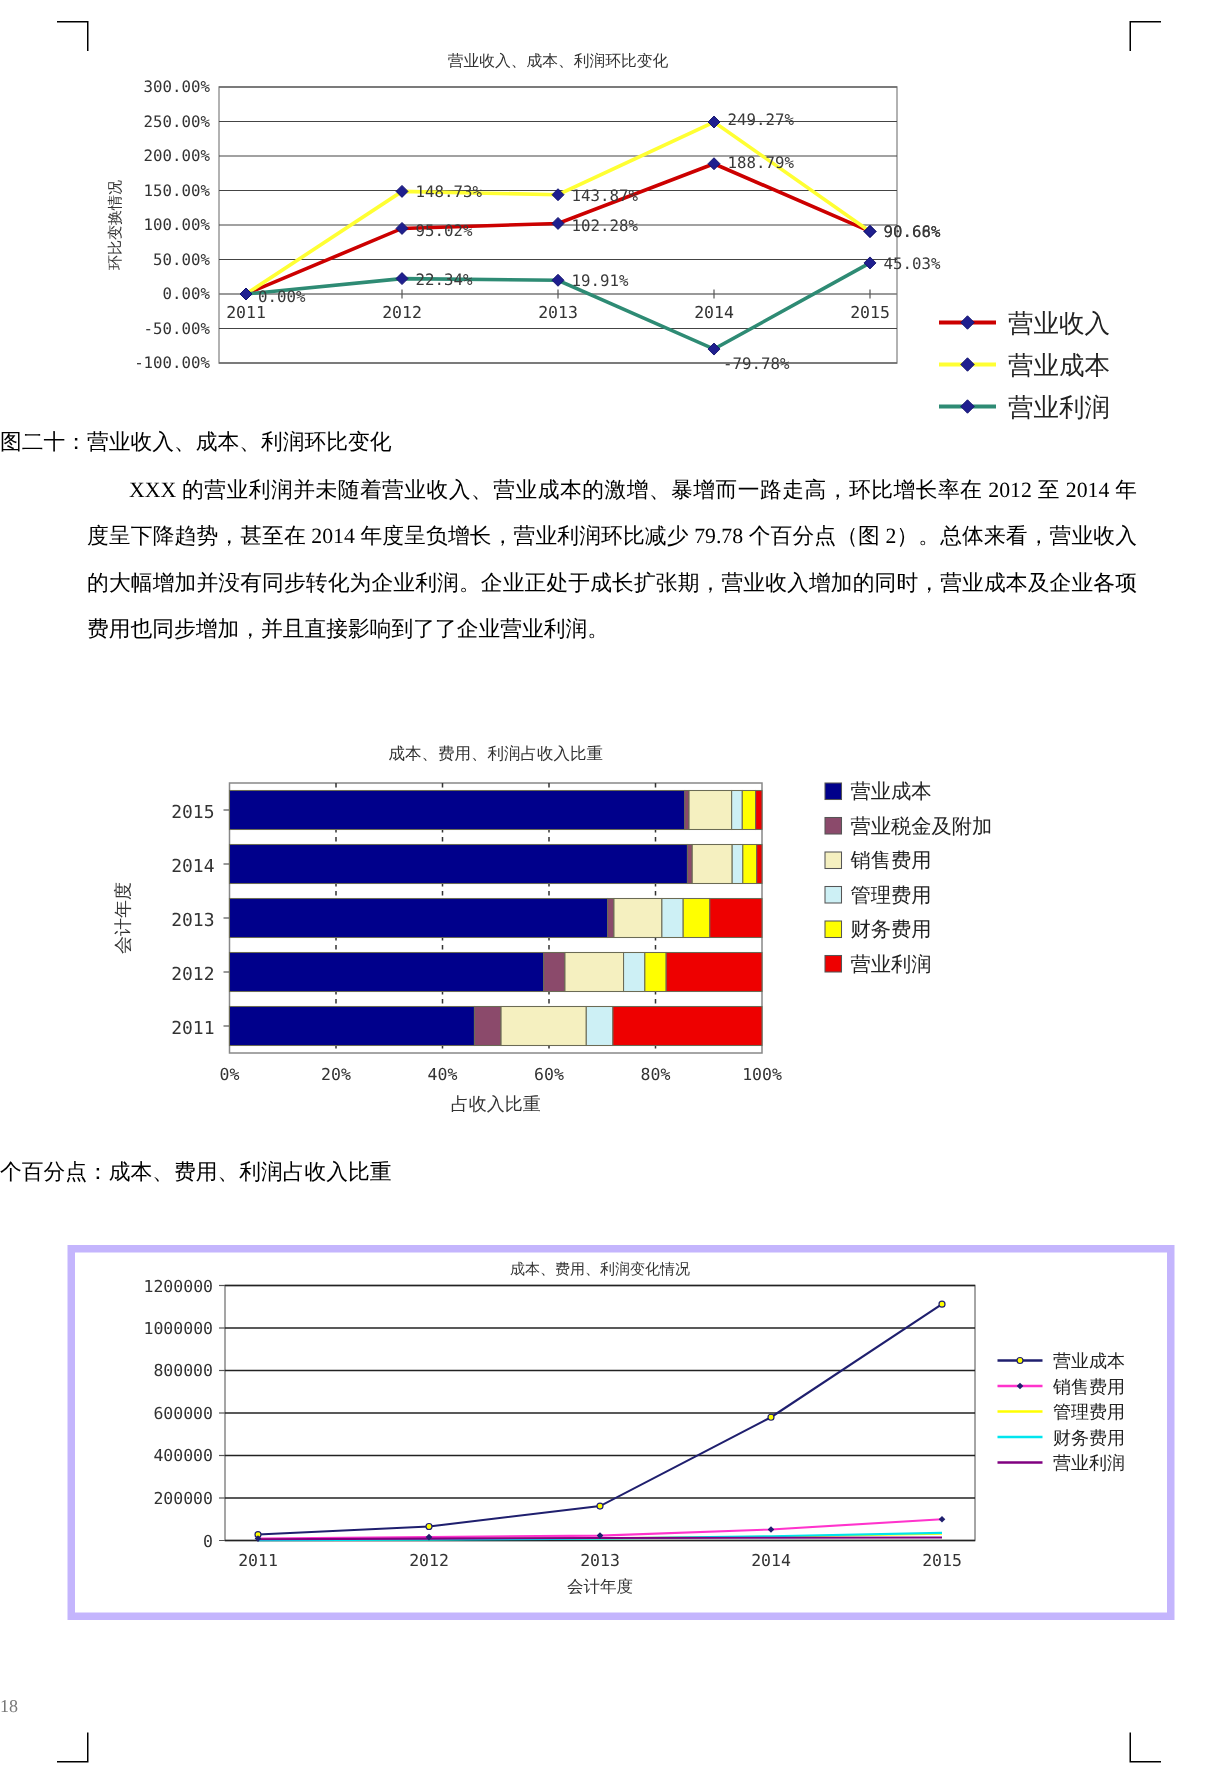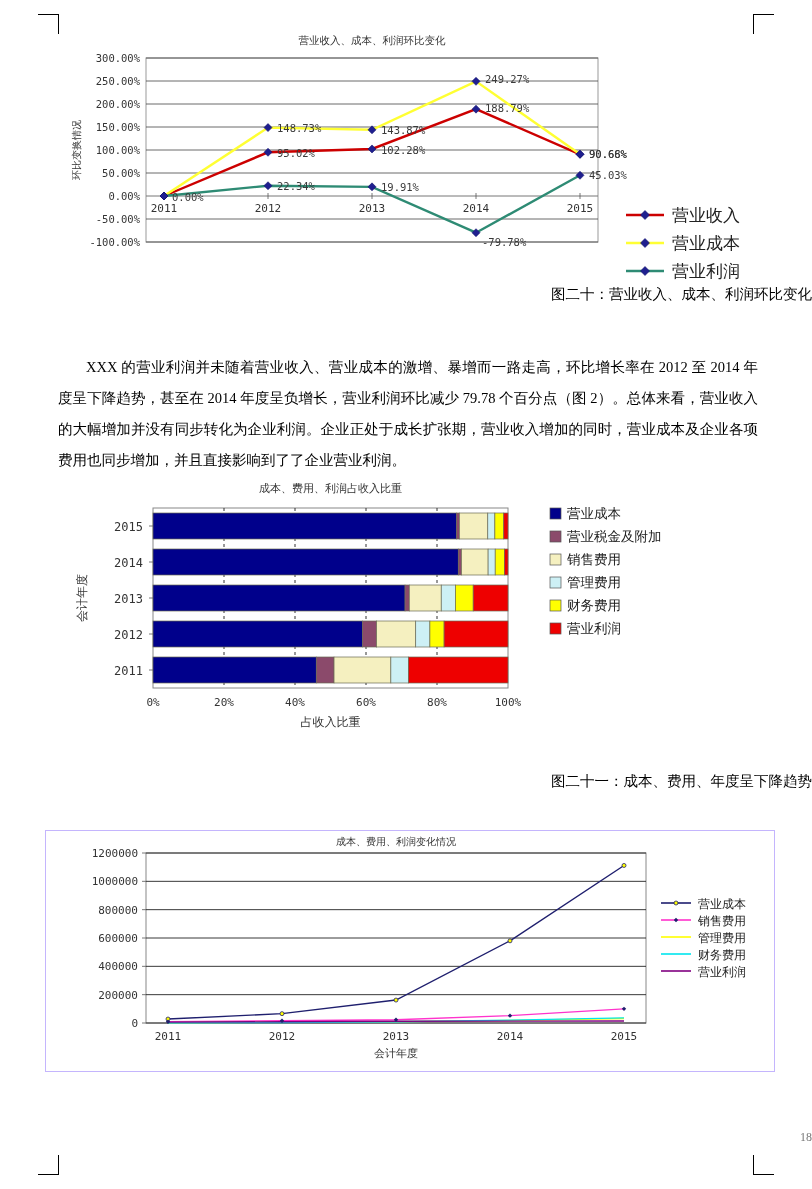--- a/index.html
+++ b/index.html
@@ -21,25 +21,25 @@
   .mk-br-h{right:38px;bottom:14px;width:20px;height:1px;}
   .mk-br-v{right:58px;bottom:14px;width:1px;height:20px;}
 
   .body-text{
     position:absolute;left:58px;width:700px;
     font-size:14.5px;line-height:31px;color:#000;
     text-align:justify;
   }
   .indent{text-indent:28px;}
   .caption{
-    position:absolute;left:0;width:812px;text-align:right;
+    position:absolute;left:0;width:812px;text-align:left;
     font-size:14.5px;color:#000;
   }
   .pgnum{
-    position:absolute;left:0;width:812px;text-align:right;
+    position:absolute;left:0;width:812px;text-align:left;
     font-size:12px;color:#777;
   }
   svg{display:block;}
   .chart-wrap{position:absolute;}
 </style>
 </head>
 <body>
 
 <div class="page">
 
@@ -123,24 +123,24 @@
         <polygon points="587,208.5 591.5,213 587,217.5 582.5,213" fill="#1f1f8f" stroke="#11116b" stroke-width="0.6"></polygon>
         <text x="614" y="219" font-size="17" font-family="&quot;DejaVu Sans&quot;,&quot;Liberation Sans&quot;,sans-serif" fill="#222" text-anchor="start">营业成本</text>
         <line x1="568" y1="241" x2="606" y2="241" stroke="#2e8b74" stroke-width="2.6"></line>
         <polygon points="587,236.5 591.5,241 587,245.5 582.5,241" fill="#1f1f8f" stroke="#11116b" stroke-width="0.6"></polygon>
         <text x="614" y="247" font-size="17" font-family="&quot;DejaVu Sans&quot;,&quot;Liberation Sans&quot;,sans-serif" fill="#222" text-anchor="start">营业利润</text>
       </svg>
   </div>
 
   <div class="caption" style="top:285px;">图二十：营业收入、成本、利润环比变化</div>
 
-  <div class="body-text indent" style="top:312px;margin-top:40px;">XXX 的营业利润并未随着营业收入、营业成本的激增、暴增而一路走高，环比增长率在 2012 至 2014 年度呈下降趋势，甚至在 2014 年度呈负增长，营业利润环比减少 79.78 个百分点（图 2）。总体来看，营业收入的大幅增加并没有同步转化为企业利润。企业正处于成长扩张期，营业收入增加的同时，营业成本及企业各项费用也同步增加，并且直接影响到了了企业营业利润。</div>
-
-
-  <div class="chart-wrap" style="left:58px;top:476px;">
+  <div class="body-text indent" style="top:312px;">XXX 的营业利润并未随着营业收入、营业成本的激增、暴增而一路走高，环比增长率在 2012 至 2014 年度呈下降趋势，甚至在 2014 年度呈负增长，营业利润环比减少 79.78 个百分点（图 2）。总体来看，营业收入的大幅增加并没有同步转化为企业利润。企业正处于成长扩张期，营业收入增加的同时，营业成本及企业各项费用也同步增加，并且直接影响到了了企业营业利润。</div>
+
+
+  <div class="chart-wrap" style="left:58px;top:490px;">
     <svg id="svg21" width="700" height="270" viewBox="0 0 700 270">
         <text x="272.5" y="16" font-size="11" font-family="&quot;DejaVu Sans&quot;,&quot;Liberation Sans&quot;,sans-serif" fill="#333" text-anchor="middle">成本、费用、利润占收入比重</text>
         <rect x="95" y="32" width="355" height="180" fill="#fff" stroke="#888" stroke-width="1"></rect>
         <line x1="166" y1="32" x2="166" y2="212" stroke="#333" stroke-width="1" stroke-dasharray="3,3"></line>
         <line x1="237" y1="32" x2="237" y2="212" stroke="#333" stroke-width="1" stroke-dasharray="3,3"></line>
         <line x1="308" y1="32" x2="308" y2="212" stroke="#333" stroke-width="1" stroke-dasharray="3,3"></line>
         <line x1="379" y1="32" x2="379" y2="212" stroke="#333" stroke-width="1" stroke-dasharray="3,3"></line>
         <text x="95" y="230" font-size="11" font-family="&quot;DejaVu Sans Mono&quot;,&quot;Liberation Mono&quot;,monospace" fill="#333" text-anchor="middle">0%</text>
         <text x="166" y="230" font-size="11" font-family="&quot;DejaVu Sans Mono&quot;,&quot;Liberation Mono&quot;,monospace" fill="#333" text-anchor="middle">20%</text>
         <text x="237" y="230" font-size="11" font-family="&quot;DejaVu Sans Mono&quot;,&quot;Liberation Mono&quot;,monospace" fill="#333" text-anchor="middle">40%</text>
@@ -196,23 +196,23 @@
         <text x="509" y="88" font-size="13.5" font-family="&quot;DejaVu Sans&quot;,&quot;Liberation Sans&quot;,sans-serif" fill="#222" text-anchor="start">销售费用</text>
         <rect x="492" y="101" width="11" height="11" fill="#cdf0f5" stroke="#555" stroke-width="0.7"></rect>
         <text x="509" y="111" font-size="13.5" font-family="&quot;DejaVu Sans&quot;,&quot;Liberation Sans&quot;,sans-serif" fill="#222" text-anchor="start">管理费用</text>
         <rect x="492" y="124" width="11" height="11" fill="#ffff00" stroke="#555" stroke-width="0.7"></rect>
         <text x="509" y="134" font-size="13.5" font-family="&quot;DejaVu Sans&quot;,&quot;Liberation Sans&quot;,sans-serif" fill="#222" text-anchor="start">财务费用</text>
         <rect x="492" y="147" width="11" height="11" fill="#ee0000" stroke="#555" stroke-width="0.7"></rect>
         <text x="509" y="157" font-size="13.5" font-family="&quot;DejaVu Sans&quot;,&quot;Liberation Sans&quot;,sans-serif" fill="#222" text-anchor="start">营业利润</text>
       </svg>
   </div>
 
-  <div class="caption" style="top:772px;">图二十一：成本、费用、年度呈下降趋势</div>
-
-  <div class="chart-wrap" style="left:45px;top:830px;border:1px solid #c4b5fd;width:728px;height:240px;background:#fff;">
+  <div class="caption" style="top:772px;">个百分点：成本、费用、利润占收入比重</div>
+
+  <div class="chart-wrap" style="left:45px;top:830px;border:5px solid #c4b5fd;width:728px;height:240px;background:#fff;">
     <svg id="svg22" width="726" height="238" viewBox="0 0 726 238">
         <text x="350" y="14" font-size="10" font-family="&quot;DejaVu Sans&quot;,&quot;Liberation Sans&quot;,sans-serif" fill="#333" text-anchor="middle">成本、费用、利润变化情况</text>
         <rect x="100" y="22" width="500" height="170" fill="#fff" stroke="#888" stroke-width="1"></rect>
         <line x1="100" y1="192" x2="600" y2="192" stroke="#222" stroke-width="0.9"></line>
         <text x="92" y="196" font-size="11" font-family="&quot;DejaVu Sans Mono&quot;,&quot;Liberation Mono&quot;,monospace" fill="#333" text-anchor="end">0</text>
         <line x1="96" y1="192" x2="100" y2="192" stroke="#555" stroke-width="0.8"></line>
         <line x1="100" y1="163.66666666666666" x2="600" y2="163.66666666666666" stroke="#222" stroke-width="0.9"></line>
         <text x="92" y="167.66666666666666" font-size="11" font-family="&quot;DejaVu Sans Mono&quot;,&quot;Liberation Mono&quot;,monospace" fill="#333" text-anchor="end">200000</text>
         <line x1="96" y1="163.66666666666666" x2="100" y2="163.66666666666666" stroke="#555" stroke-width="0.8"></line>
         <line x1="100" y1="135.33333333333334" x2="600" y2="135.33333333333334" stroke="#222" stroke-width="0.9"></line>

